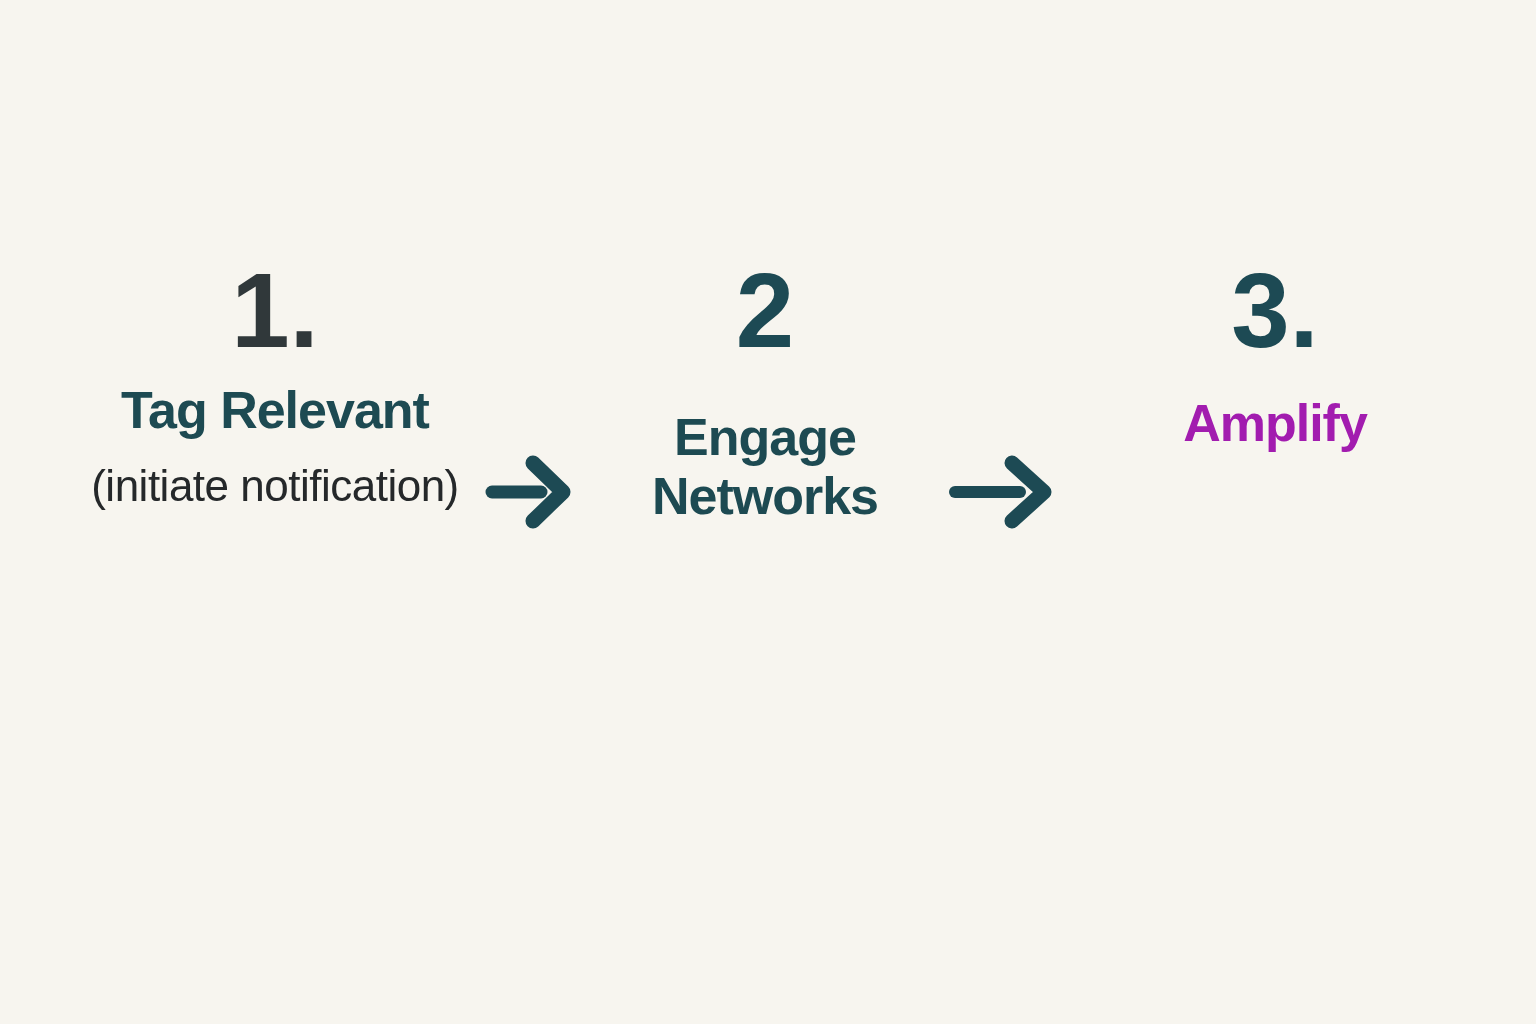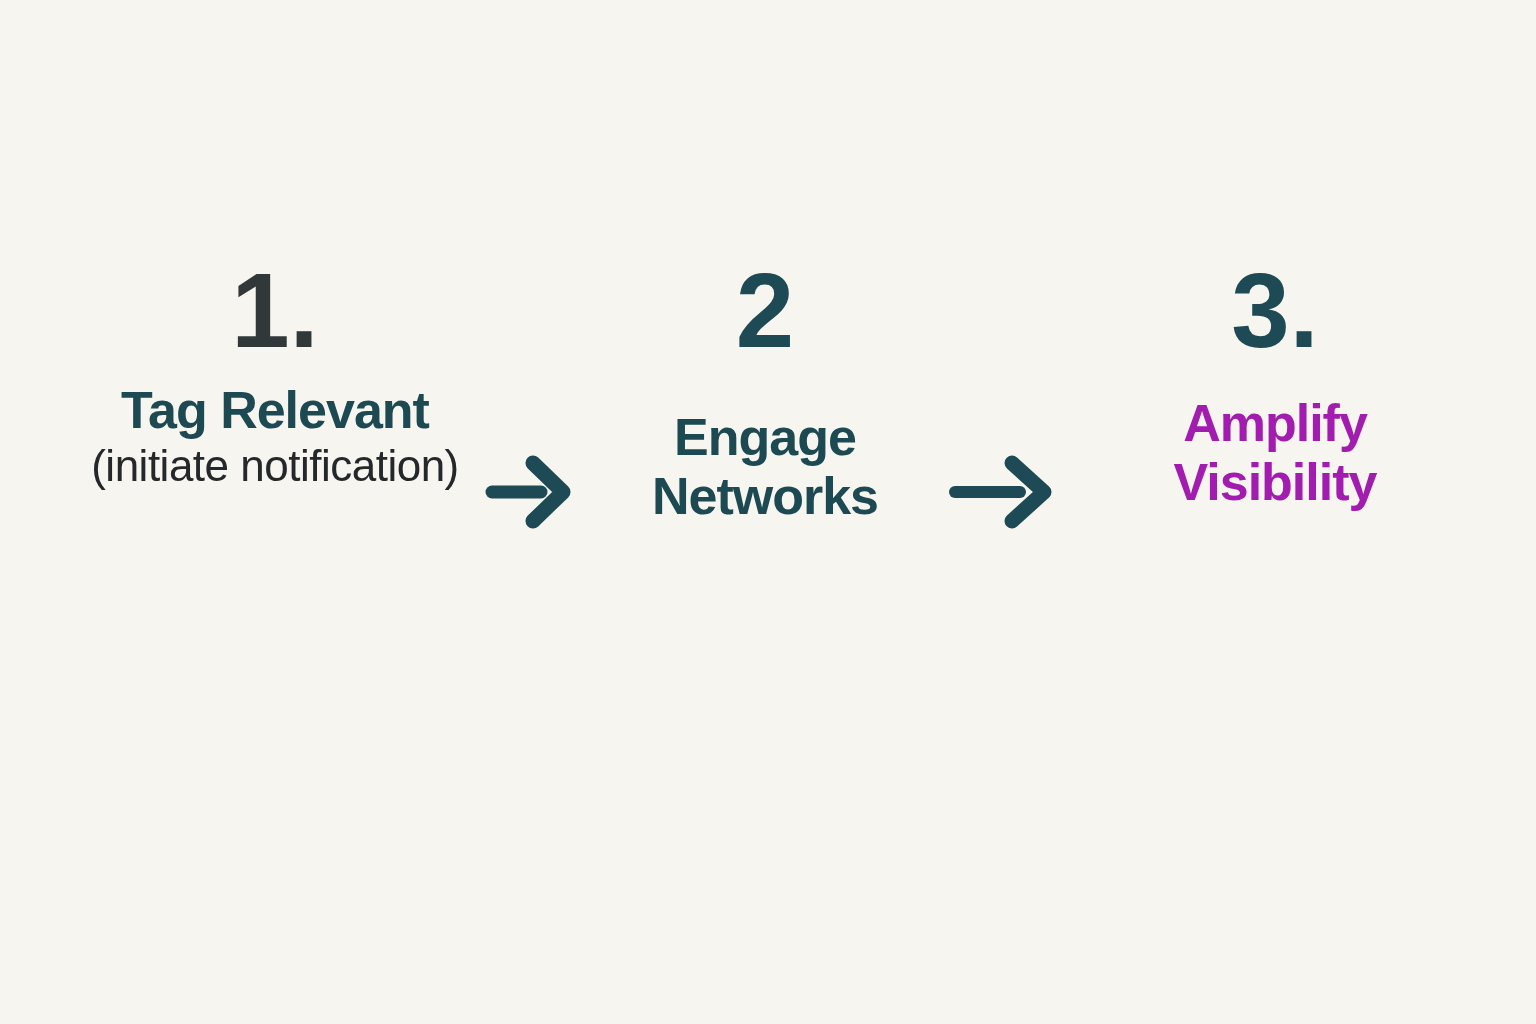--- a/index.html
+++ b/index.html
@@ -33,20 +33,21 @@
     margin-top: 18px;
     font-size: 52px;
     font-weight: 700;
     line-height: 1.13;
     letter-spacing: -1px;
   }
   .title-line {
     display: block;
   }
   .step-subtitle {
+    margin-top: 20px;
     font-size: 44px;
     font-weight: 400;
     line-height: 1.2;
     letter-spacing: -0.5px;
   }
   .arrow {
     position: absolute;
     top: 450px;
     line-height: 0;
   }
@@ -88,17 +89,16 @@
     <svg width="108" height="84" viewBox="0 0 108 84" aria-hidden="true">
       <line x1="7" y1="42" x2="72" y2="42" stroke="currentColor" stroke-width="12" stroke-linecap="round"></line>
       <polyline points="64,13 96,42 64,71" fill="none" stroke="currentColor" stroke-width="15" stroke-linecap="round" stroke-linejoin="round"></polyline>
     </svg>
   </div>
 
   <div class="step" id="step-3">
     <div class="step-number" style="color: rgb(29, 74, 84);">3.</div>
     <div class="step-title" style="color: #a21caf; margin-top: 31px;">
       <span class="title-line">Amplify</span>
-      <span class="title-line">Visibility</span>
     </div>
   </div>
 
 </div>
 
 </body></html>

